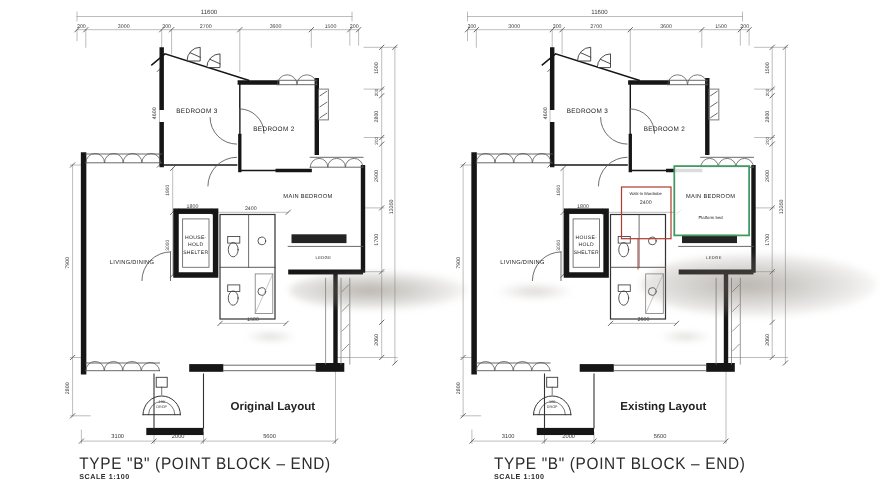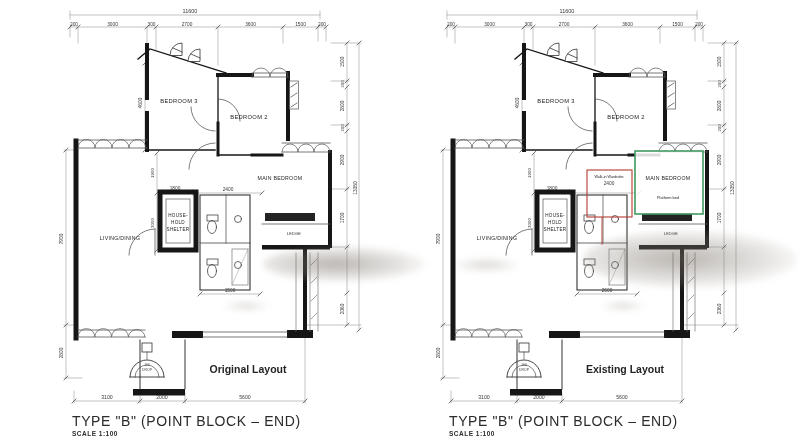--- a/index.html
+++ b/index.html
@@ -240,21 +240,21 @@
         <text x="246" y="232" font-size="3.8" text-anchor="middle" class="roomtxt">LEDGE</text>
         <text x="99" y="363" font-size="3.4" text-anchor="middle" class="dimtxt">100</text>
         <text x="99" y="367.5" font-size="3.4" text-anchor="middle" class="dimtxt">DROP</text>
         <text x="200" y="370" font-size="10.5" text-anchor="middle" class="layoutlbl" fill="#2e96b8">Original Layout</text>
       </g>
     </svg>
   </div>
   <div class="plan-title" style="left:72px">TYPE "B" (POINT BLOCK – END)</div>
   <div class="plan-scale" style="left:72px">SCALE  1:100</div>
 
-  <div class="plan" style="left:425px">
+  <div class="plan" style="left:403px">
     <svg width="318" height="412" viewBox="0 0 318 412">
       <use href="#planBase"></use>
       <g>
         <rect x="210" y="148" width="68" height="63" stroke-width="1.6" fill="#ffffff" fill-opacity="0.85" stroke="#3f9a5f"></rect>
         <rect x="162" y="167" width="45" height="47" stroke-width="1.1" fill="none" stroke="#b23b2e"></rect>
         <line x1="177" y1="214" x2="177" y2="242" stroke-width="0.9" stroke="#b23b2e"></line>
         <text x="184" y="174.5" font-size="3.7" text-anchor="middle" fill="#b23b2e">Walk-in Wardrobe</text>
         <text x="243" y="196" font-size="3.9" text-anchor="middle" fill="#3f9a5f">Platform bed</text>
       </g>
       <g>

